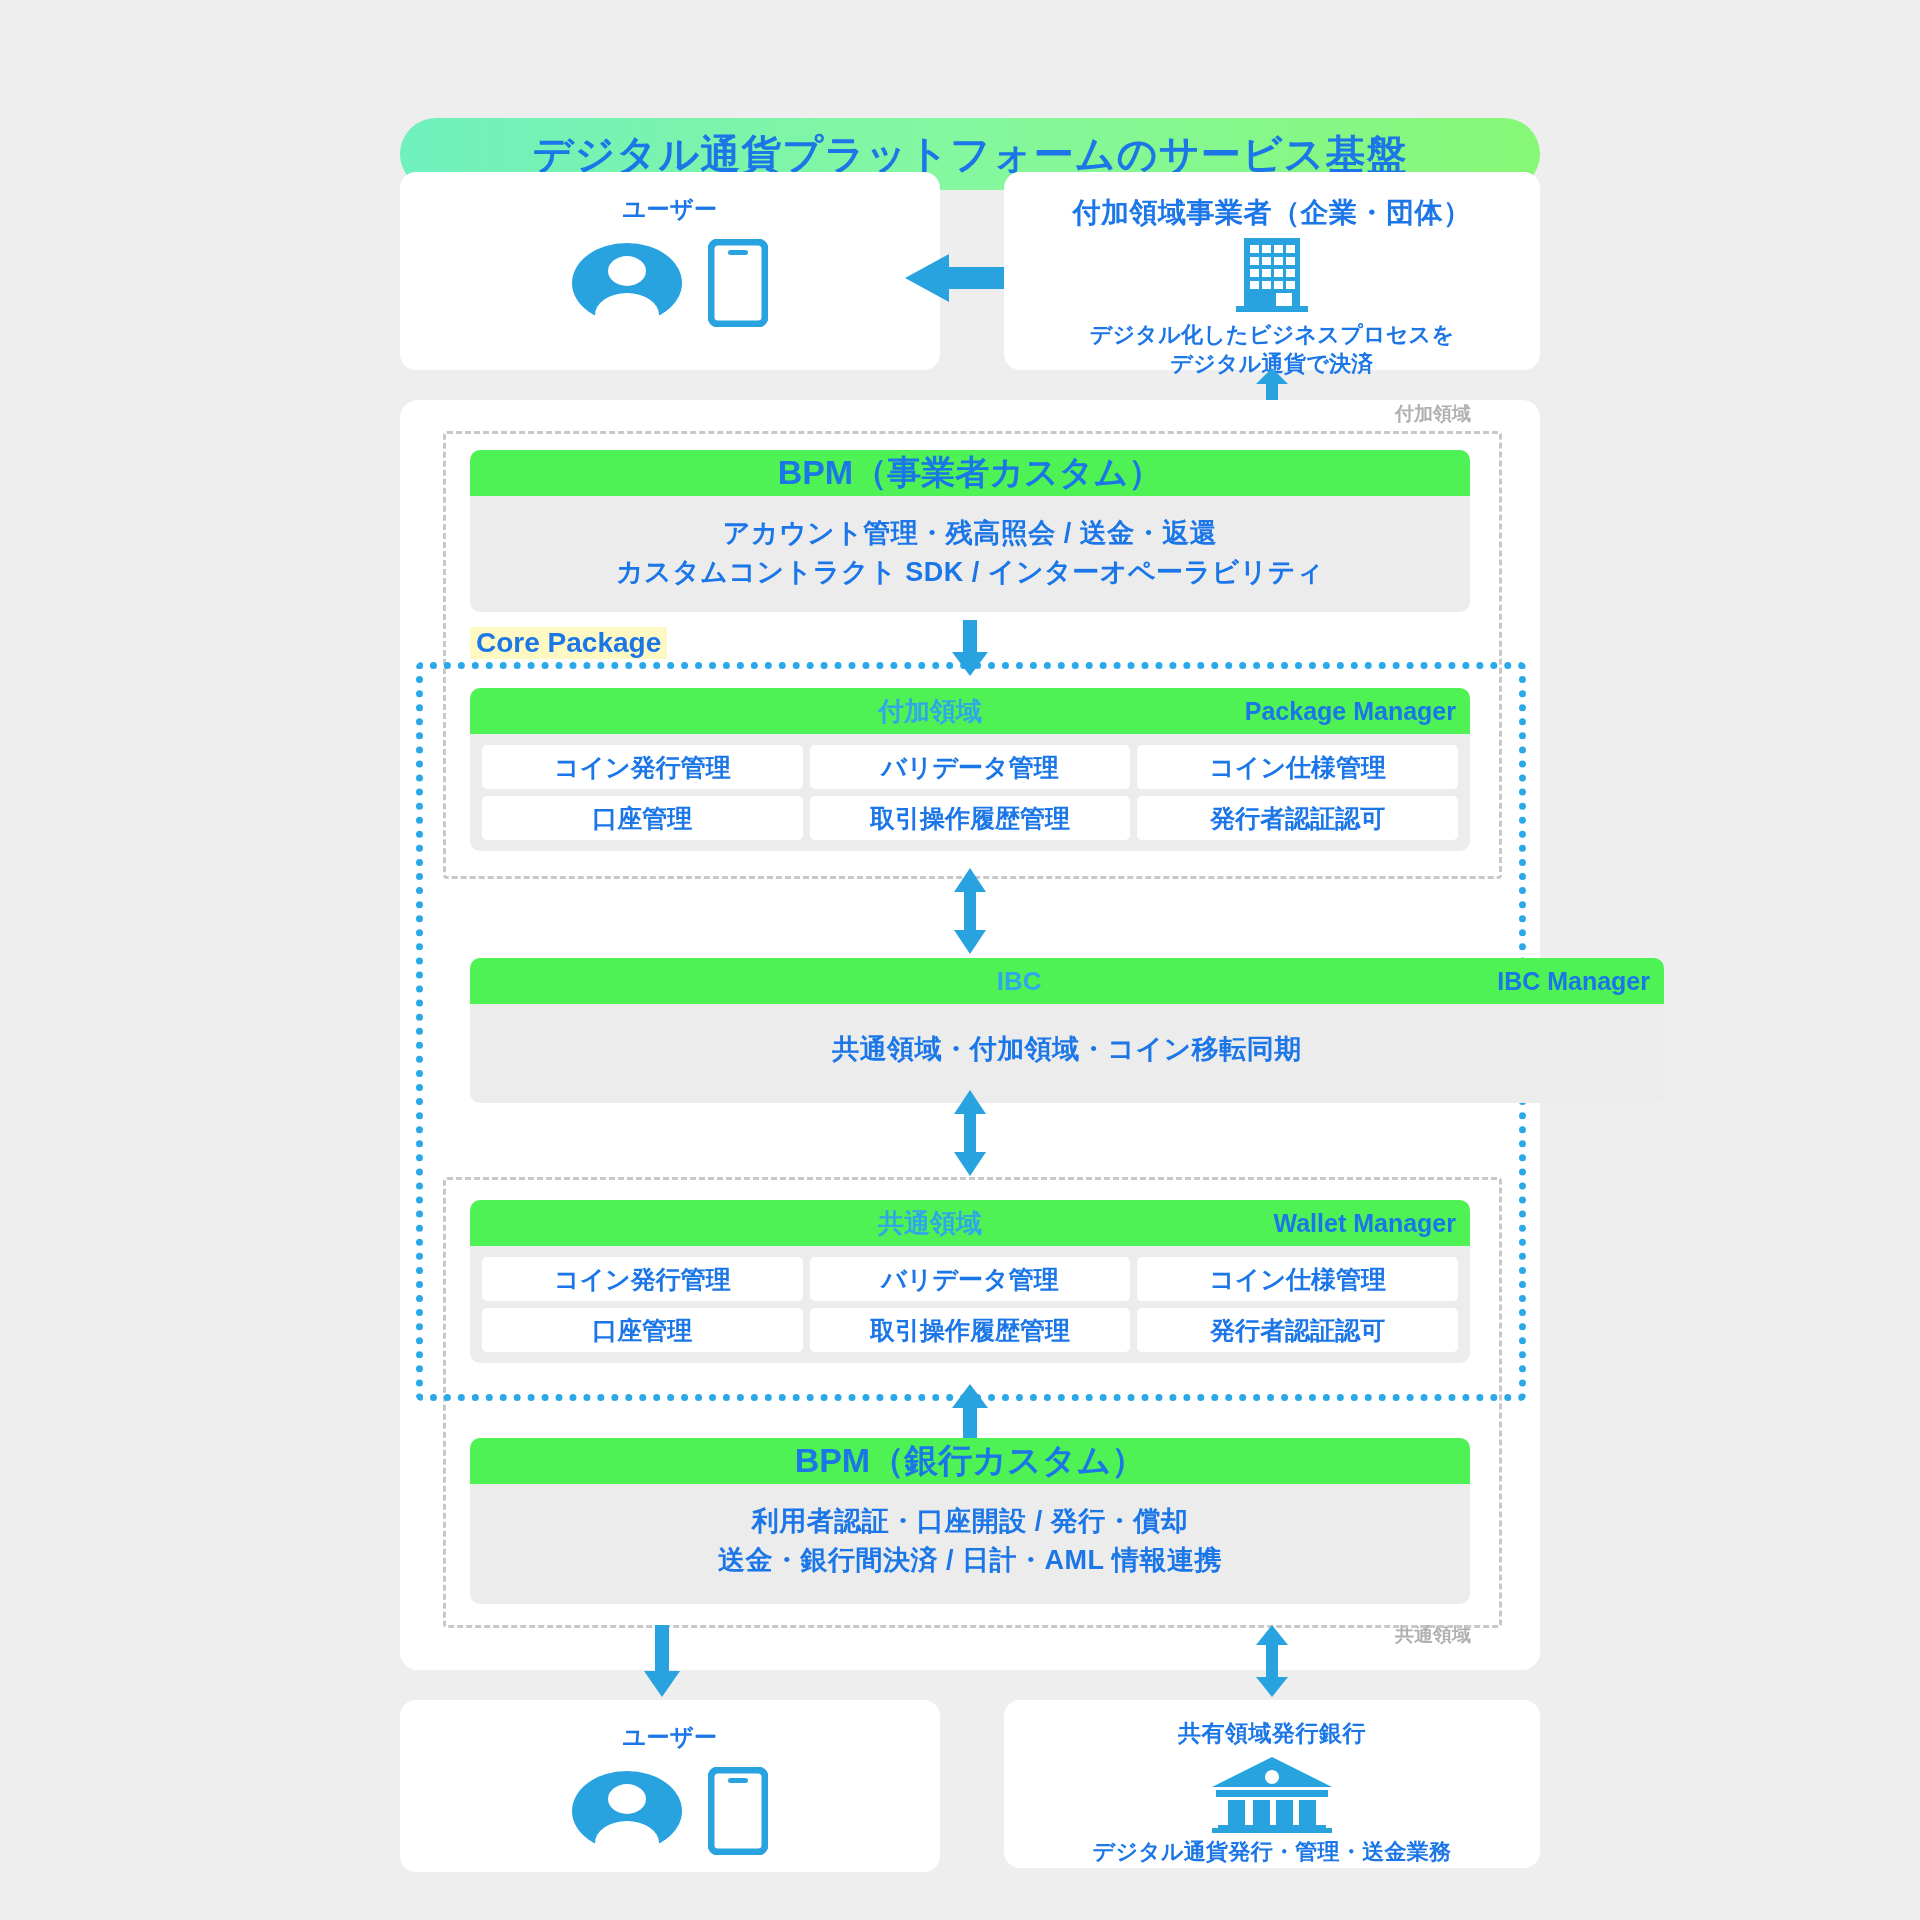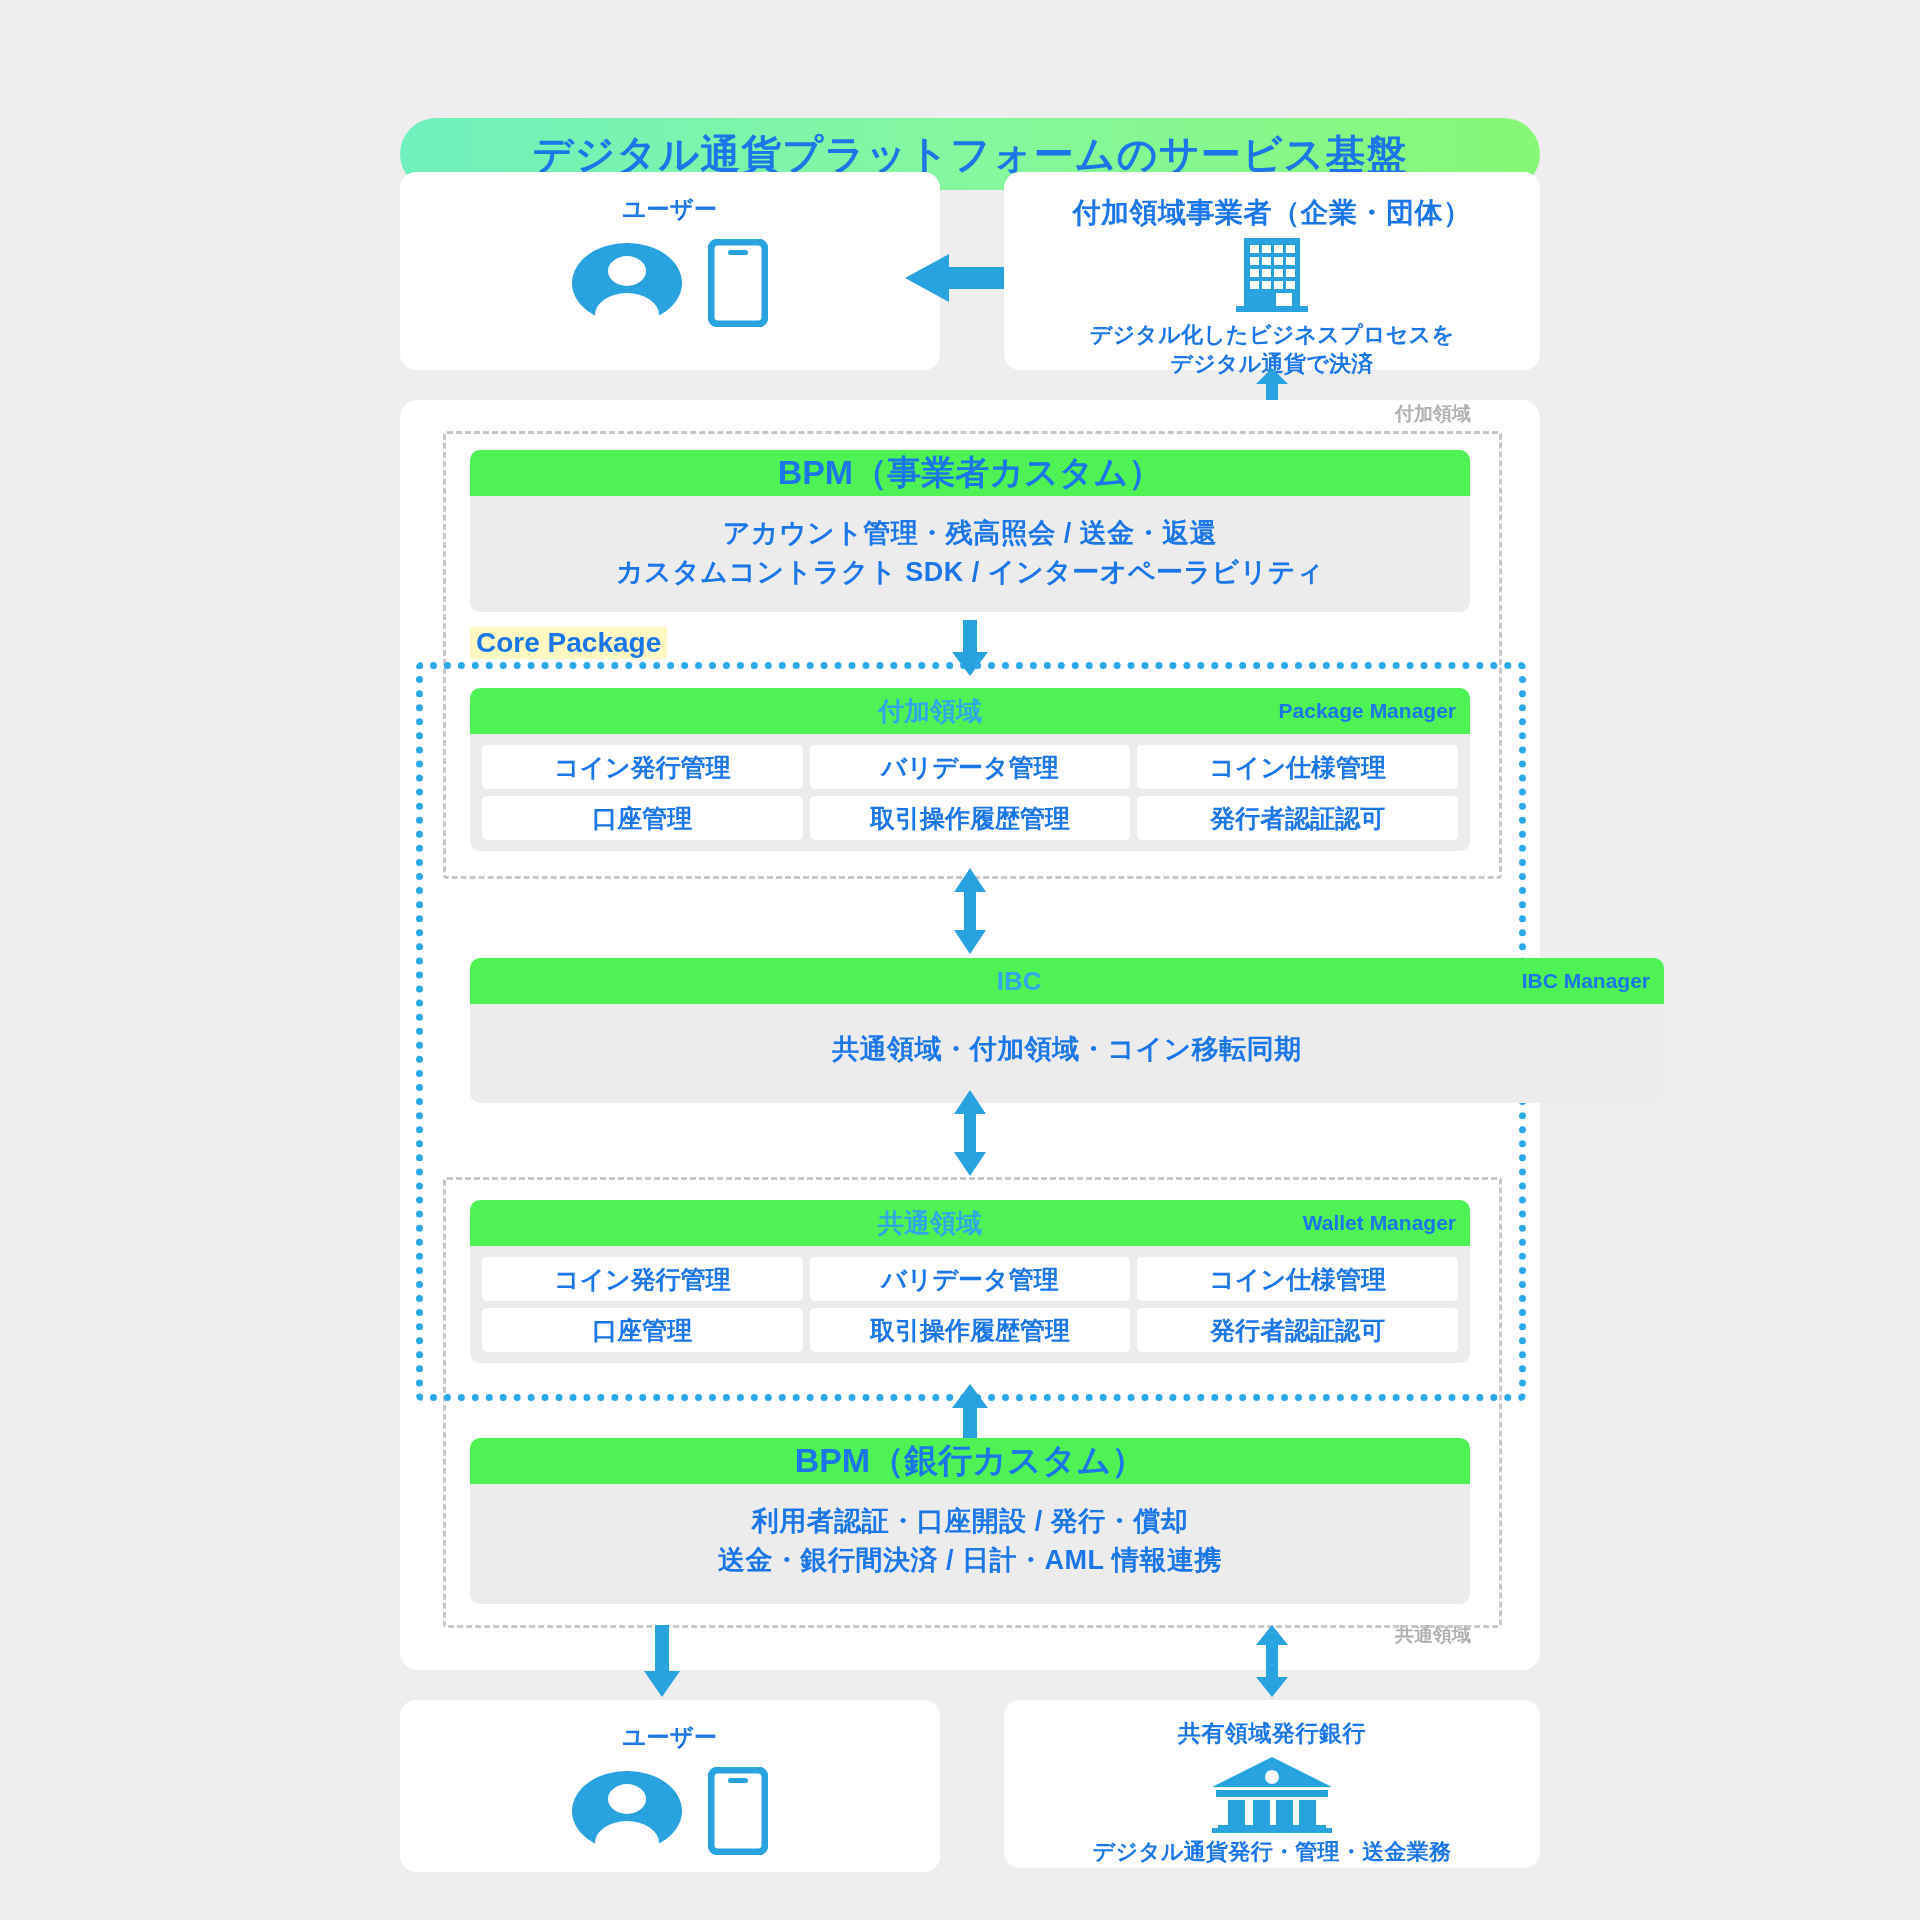--- a/index.html
+++ b/index.html
@@ -136,21 +136,21 @@
     left: 46%;
     transform: translateX(-50%);
     color: #33a6e8;
     font-size: 26px;
     font-weight: bold;
   }
   .mh-right {
     position: absolute;
     right: 14px;
     color: #1b76e8;
-    font-size: 21px;
+    font-size: 25px;
     font-weight: bold;
   }
   .module-body {
     background: #ececec;
     border-radius: 0 0 10px 10px;
     padding: 16px 14px;
   }
   .body-line {
     text-align: center;
     color: #1b76e8;

